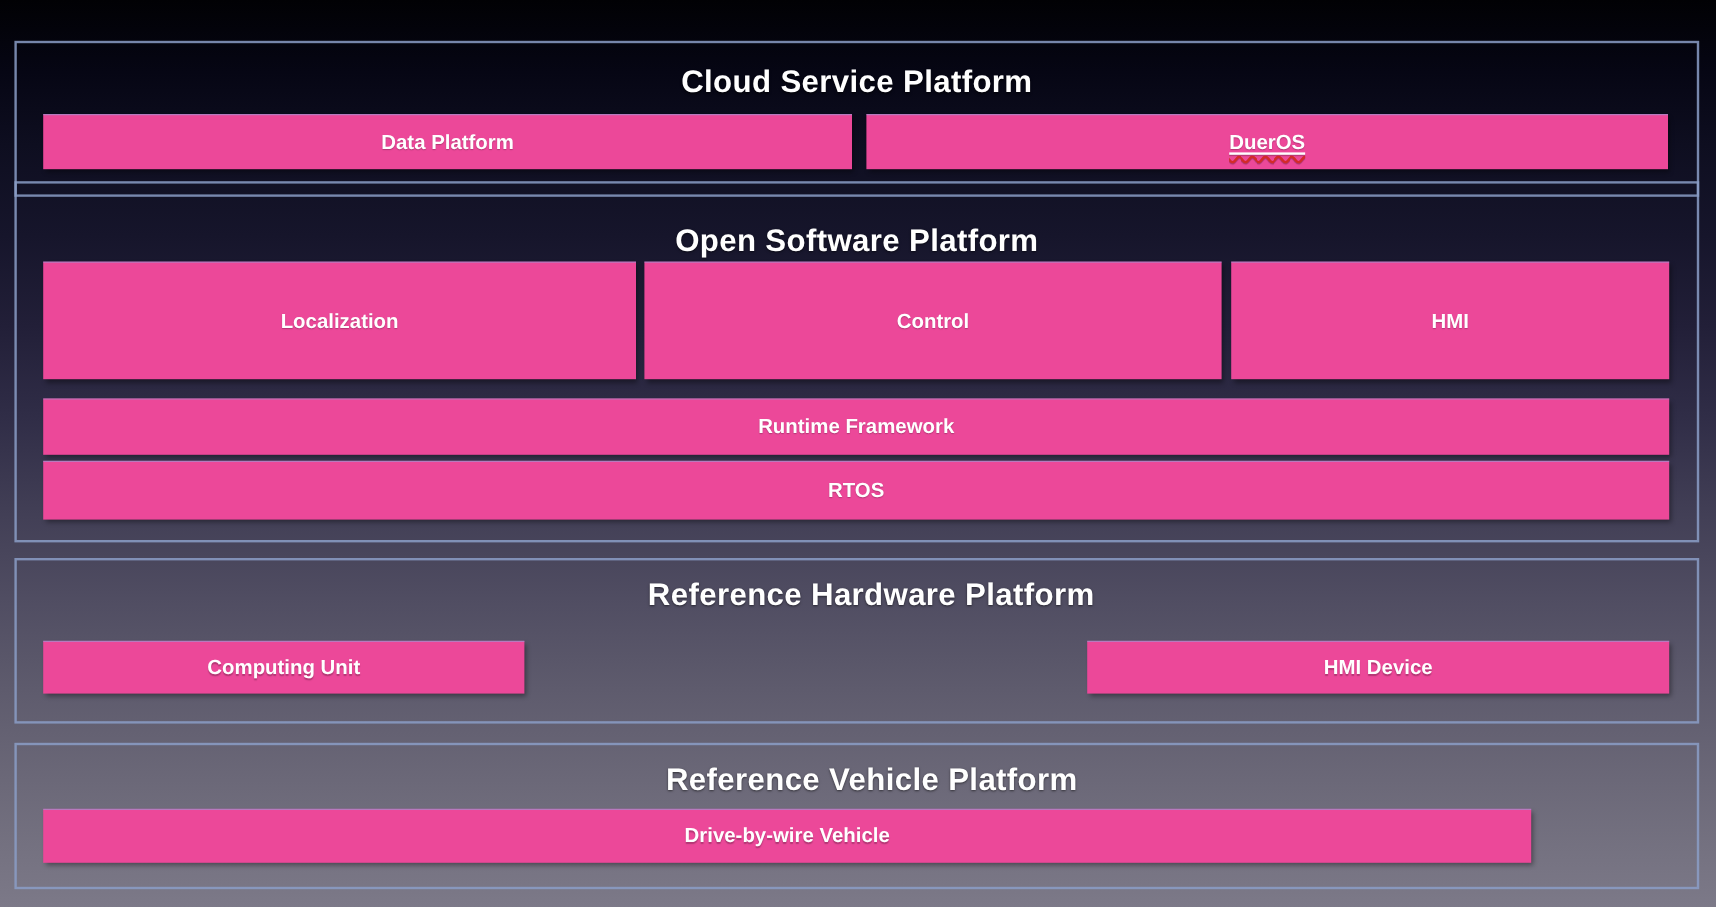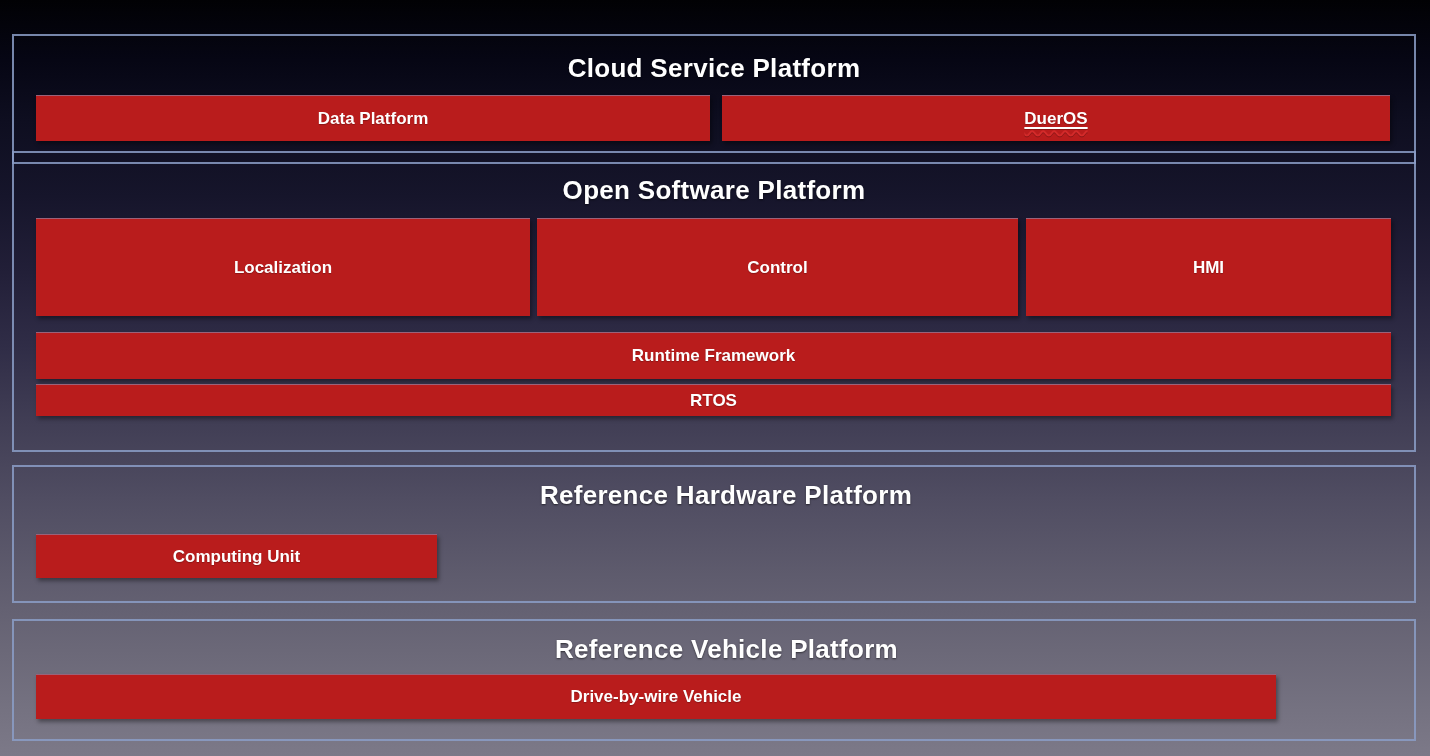--- a/index.html
+++ b/index.html
@@ -36,21 +36,21 @@
   .section-title {
     text-align: center;
     color: #ffffff;
     font-size: 26px;
     font-weight: bold;
     letter-spacing: 0.3px;
     text-shadow: 0 1px 2px rgba(0,0,0,0.55);
   }
   .box {
     position: absolute;
-    background: #b91c1c;
+    background: #ec4899;
     border-top: 1px solid rgba(120, 185, 235, 0.45);
     display: flex;
     align-items: center;
     justify-content: center;
     color: #ffffff;
     font-size: 17px;
     font-weight: bold;
     box-shadow: 2px 3px 4px rgba(0, 0, 0, 0.38);
     box-sizing: border-box;
     text-shadow: 0 1px 1px rgba(0,0,0,0.25);
@@ -68,26 +68,26 @@
     text-underline-offset: 3px;
   }
   .dueros-squiggle {
     text-decoration: underline wavy #d42a2a;
     text-decoration-thickness: 2px;
     text-underline-offset: 6px;
   }
 
   
   #sec-software { top: 151px; height: 301px; }
-  #sec-software .section-title { margin-top: 22px; }
+  #sec-software .section-title { margin-top: 32px; }
   .b-localization { left: 22px;   top: 65px;  width: 494px;  height: 98px; }
   .b-control      { left: 523px;  top: 65px;  width: 481px;  height: 98px; }
   .b-hmi          { left: 1012px; top: 65px;  width: 365px;  height: 98px; }
   .b-runtime      { left: 22px;   top: 179px; width: 1355px; height: 47px; }
-  .b-rtos         { left: 22px;   top: 231px; width: 1355px; height: 32px; }
+  .b-rtos         { left: 22px;   top: 231px; width: 1355px; height: 49px; }
 
   
   #sec-hardware { top: 465px; height: 138px; padding-left: 24px; }
   #sec-hardware .section-title { margin-top: 13px; }
   .b-computing { left: 22px;  top: 67px; width: 401px; height: 44px; }
   .b-gpsimu    { left: 436px; top: 67px; width: 443px; height: 44px; }
   .b-hmidev    { left: 892px; top: 67px; width: 485px; height: 44px; }
 
   
   #sec-vehicle { top: 619px; height: 122px; }
@@ -124,20 +124,23 @@
   <div class="box b-rtos">
     <span>RTOS</span>
   </div>
 </div>
 
 <div class="section" id="sec-hardware">
   <div class="section-title">Reference Hardware Platform</div>
   <div class="box b-computing">
     <span>Computing Unit</span>
   </div>
+  <div class="box b-hmidev">
+    <span>HMI Device</span>
+  </div>
 </div>
 
 <div class="section" id="sec-vehicle">
   <div class="section-title">Reference Vehicle Platform</div>
   <div class="box b-drive">
     <span>Drive-by-wire Vehicle</span>
   </div>
 </div>
 
 </body></html>

